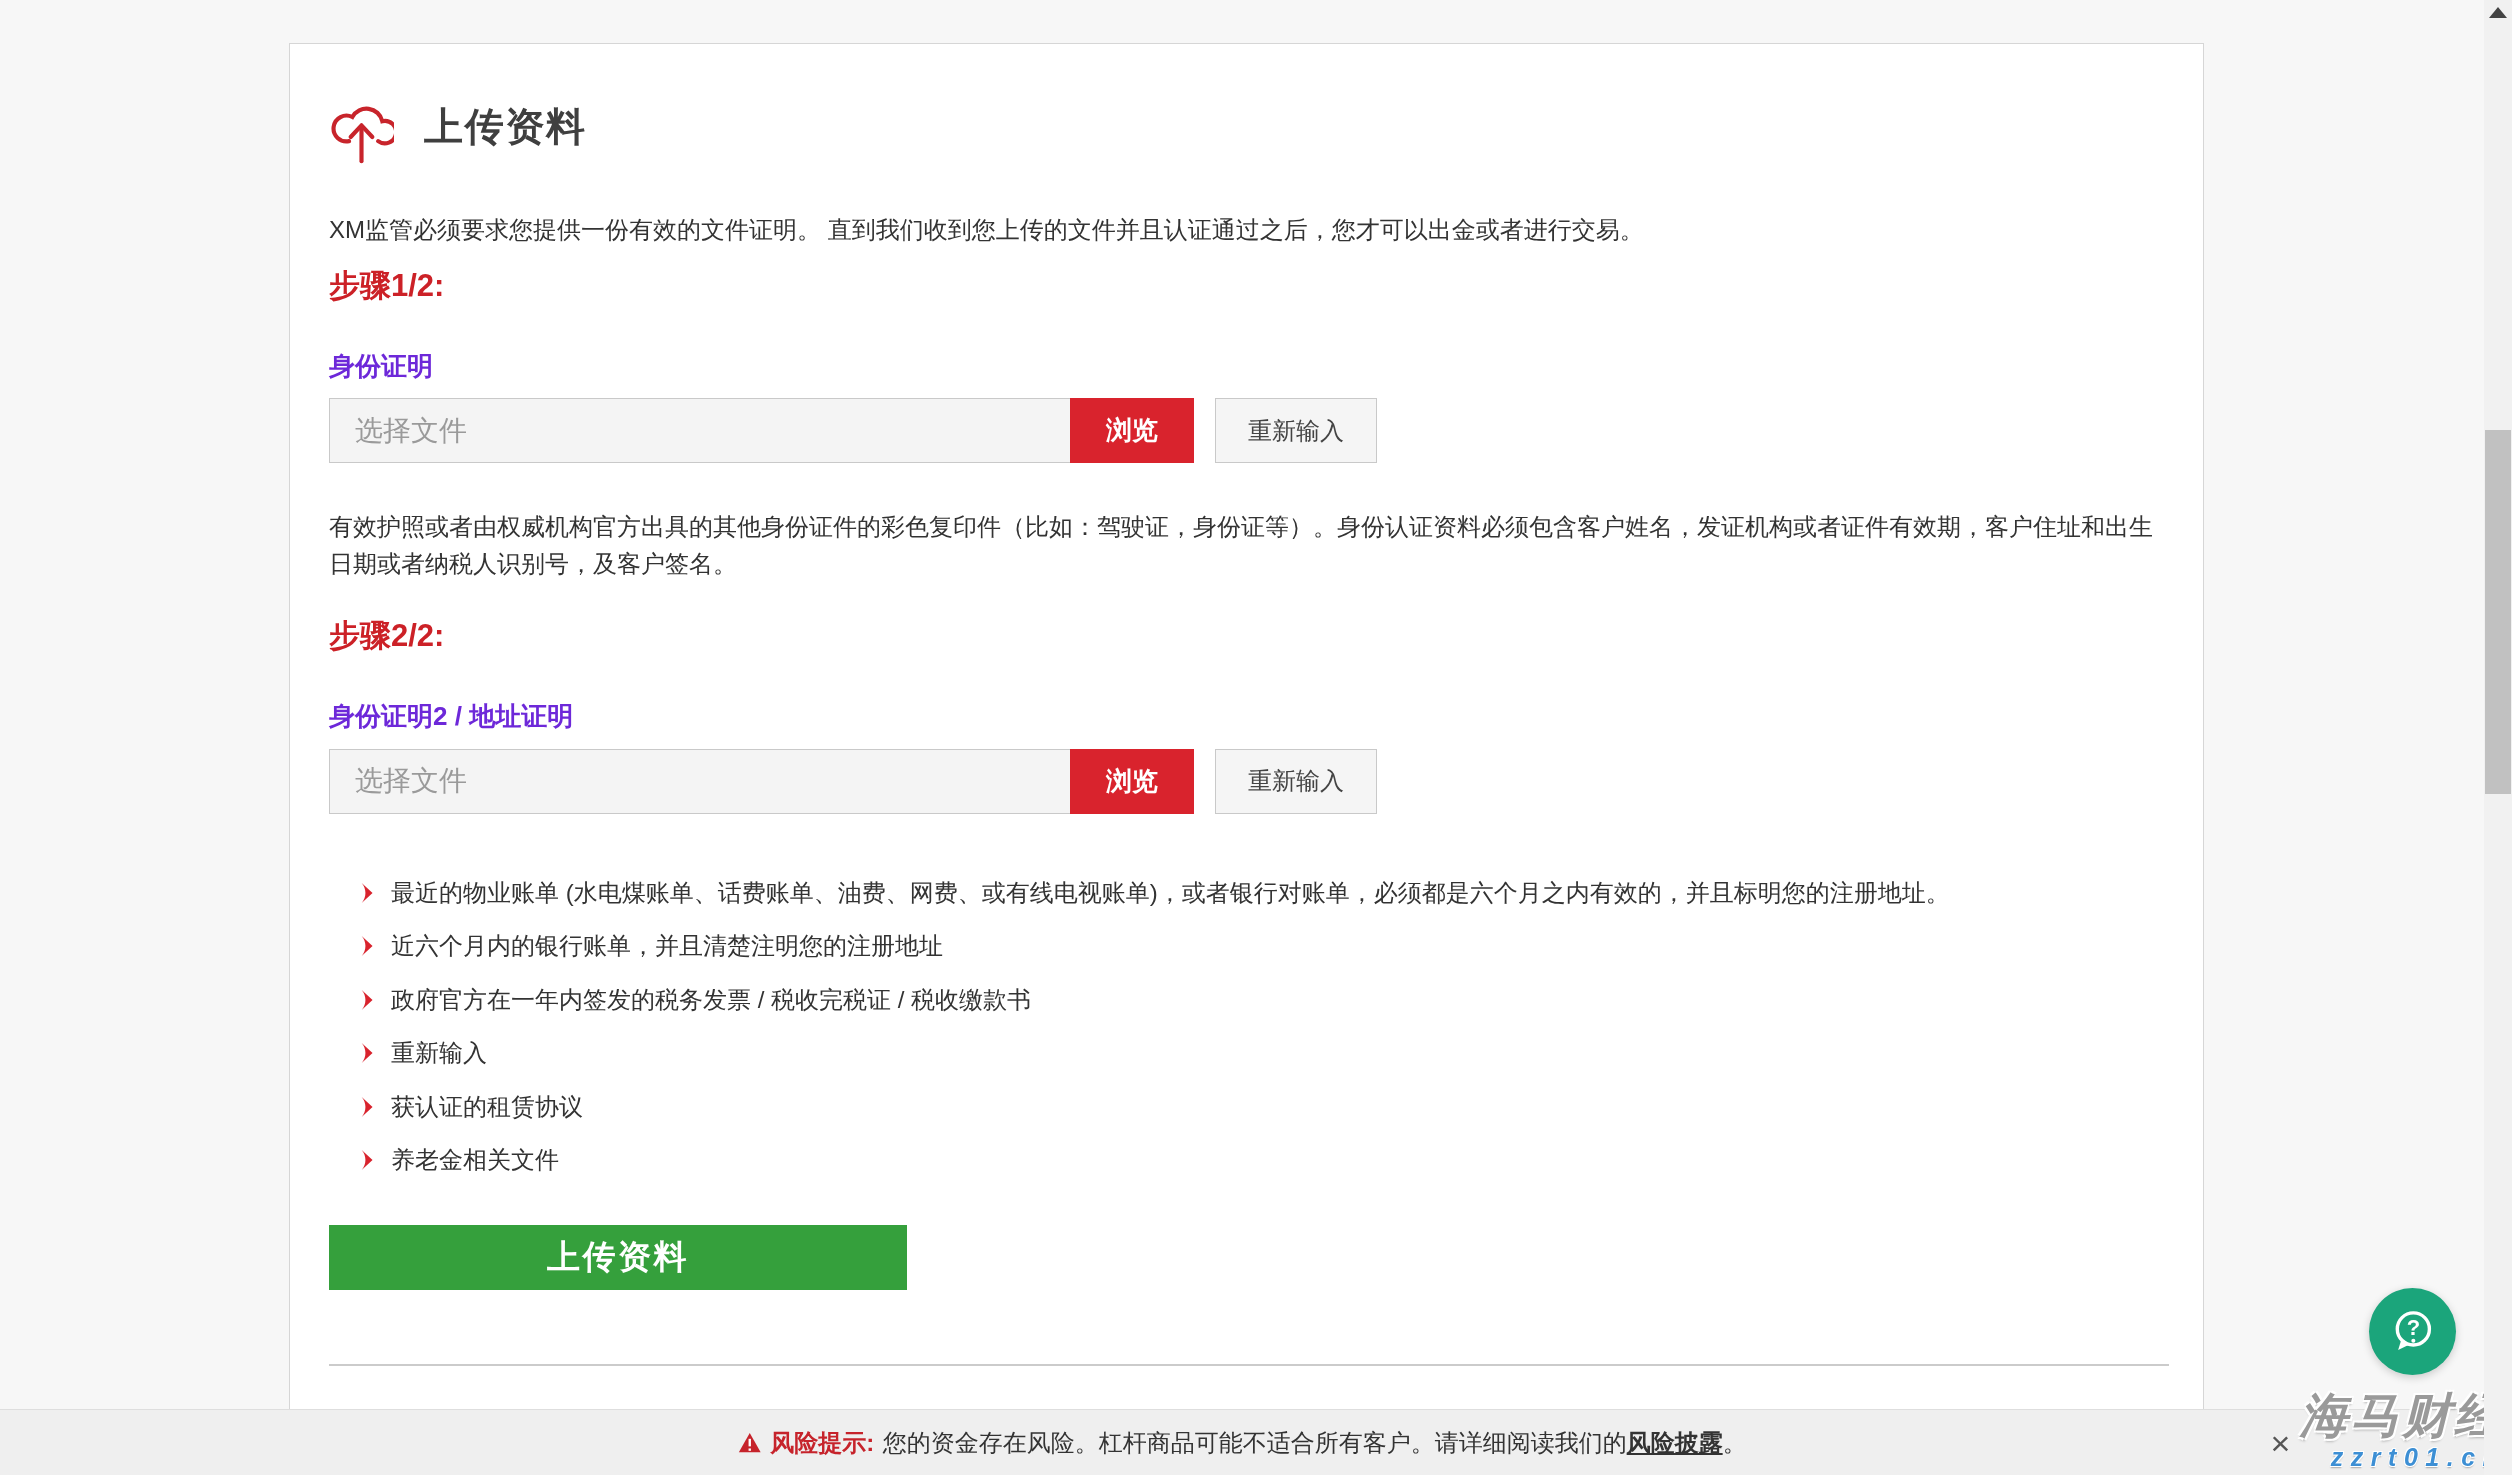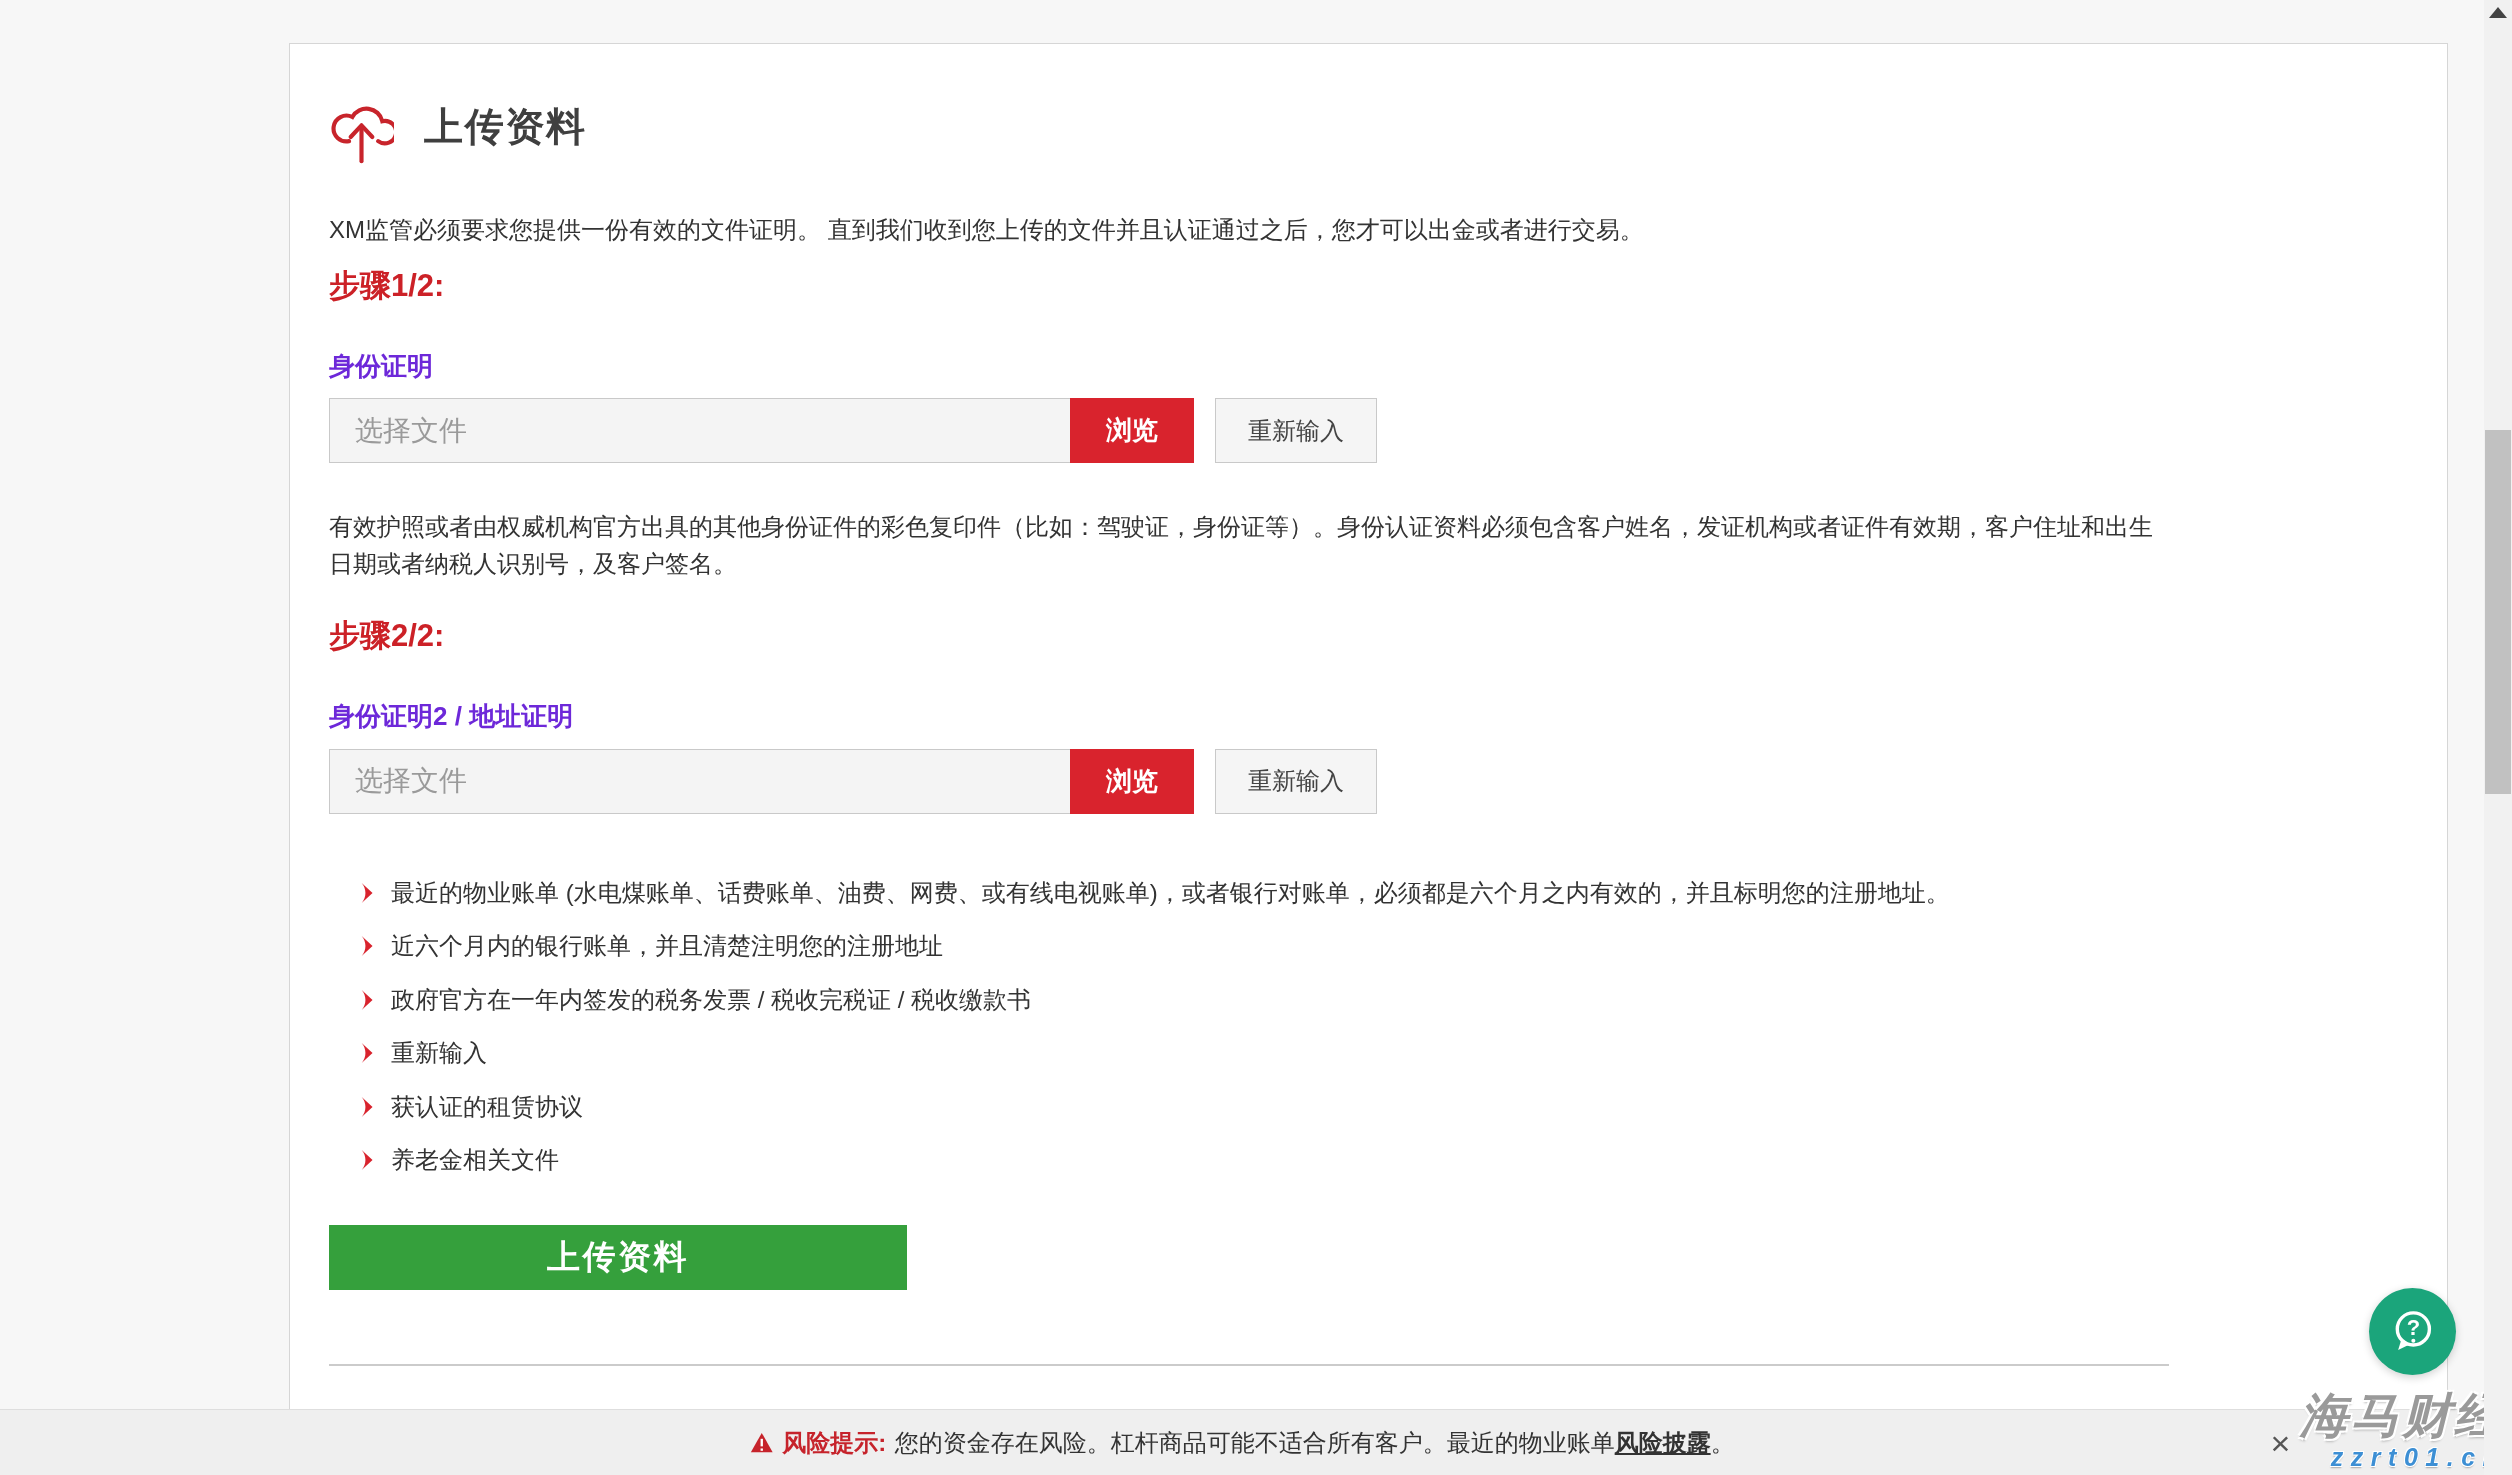--- a/index.html
+++ b/index.html
@@ -5,21 +5,21 @@
   * { box-sizing: border-box; }
   html,body { margin:0; padding:0; }
   body {
     width:2512px; height:1475px; position:relative; overflow:hidden;
     background:#f7f7f7;
     font-family:"Liberation Sans","DejaVu Sans",sans-serif;
     color:#333;
   }
   
   .card {
-    position:absolute; left:289px; top:43px; width:2159px; height:1432px;
+    position:absolute; left:289px; top:43px; width:1915px; height:1432px;
     background:#fff; border:0.8px solid #d6d6d6; border-bottom:none;
     padding:0 35px 0 39px; z-index:1;
   }
   .card-header { display:flex; align-items:center; gap:30px; margin-top:46px; height:74px; }
   .page-title { font-size:39px; font-weight:bold; color:#3f3f3f; letter-spacing:1.7px; }
   .intro { margin-top:52px; font-size:24px; color:#333; line-height:28.5px; }
   .step-heading { margin-top:22px; font-size:31px; font-weight:bold; color:#cc2127; height:37px; line-height:37px; }
   .step-heading.second { margin-top:35px; }
   .field-label { margin-top:47px; font-size:26px; font-weight:bold; color:#6d28d9; height:30px; line-height:30px; }
   .input-row { margin-top:17.6px; display:flex; align-items:stretch; height:65px; }
@@ -200,21 +200,21 @@
 <div class="risk-bar">
   <div class="risk-inline">
     <span style="display:flex;">
       <svg width="23.5" height="22" viewBox="0 0 28 26">
         <path d="M14 1 L27 24 L1 24 Z" fill="#c6232b"></path>
         <rect x="12.6" y="8" width="2.8" height="9" fill="#fff"></rect>
         <rect x="12.6" y="19.5" width="2.8" height="2.8" fill="#fff"></rect>
       </svg>
     </span>
     <span class="risk-prefix">风险提示:</span>
-    <span><span>您的资金存在风险。杠杆商品可能不适合所有客户。最近的物业账单</span><a class="risk-link">风险披露</a><span>。</span></span>
+    <span><span>您的资金存在风险。杠杆商品可能不适合所有客户。请详细阅读我们的</span><a class="risk-link">风险披露</a><span>。</span></span>
   </div>
   <button class="close-btn">×</button>
 </div>
 
 <div class="watermark">
   <div class="wm-title">海马财经</div>
   <div class="wm-domain">zzrt01.cn</div>
 </div>
 
 <button class="help-fab">

